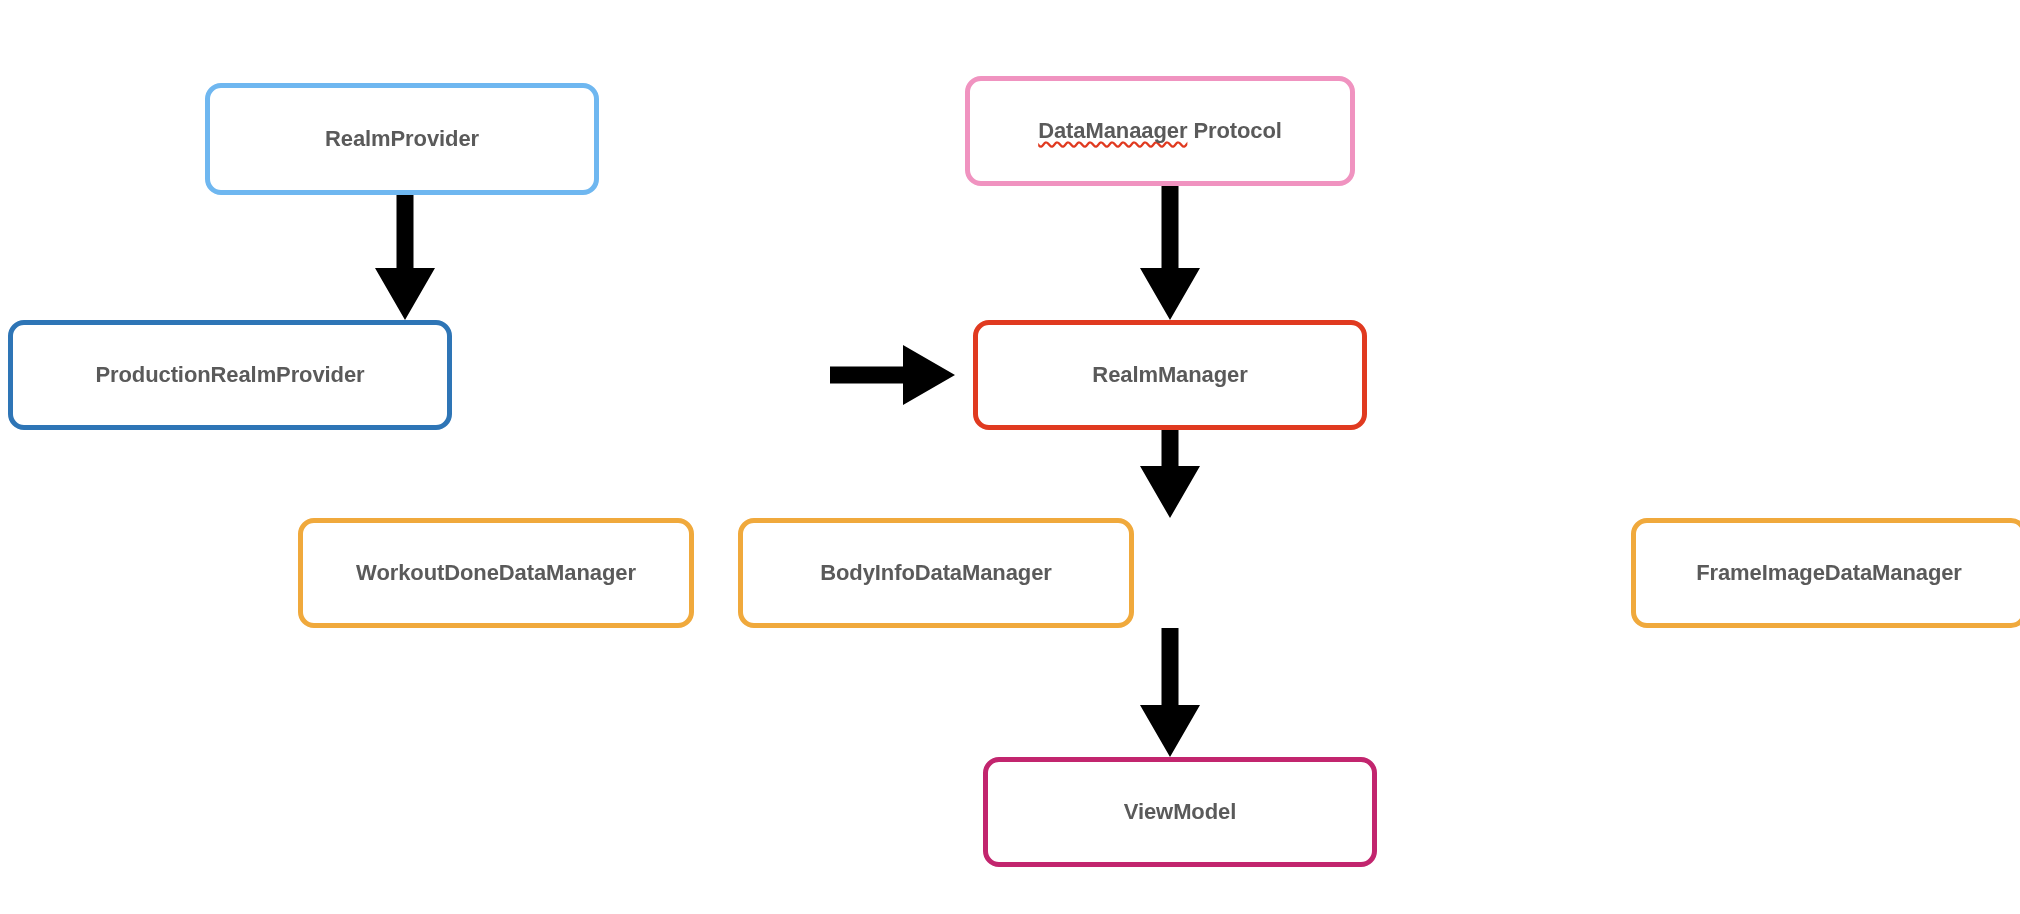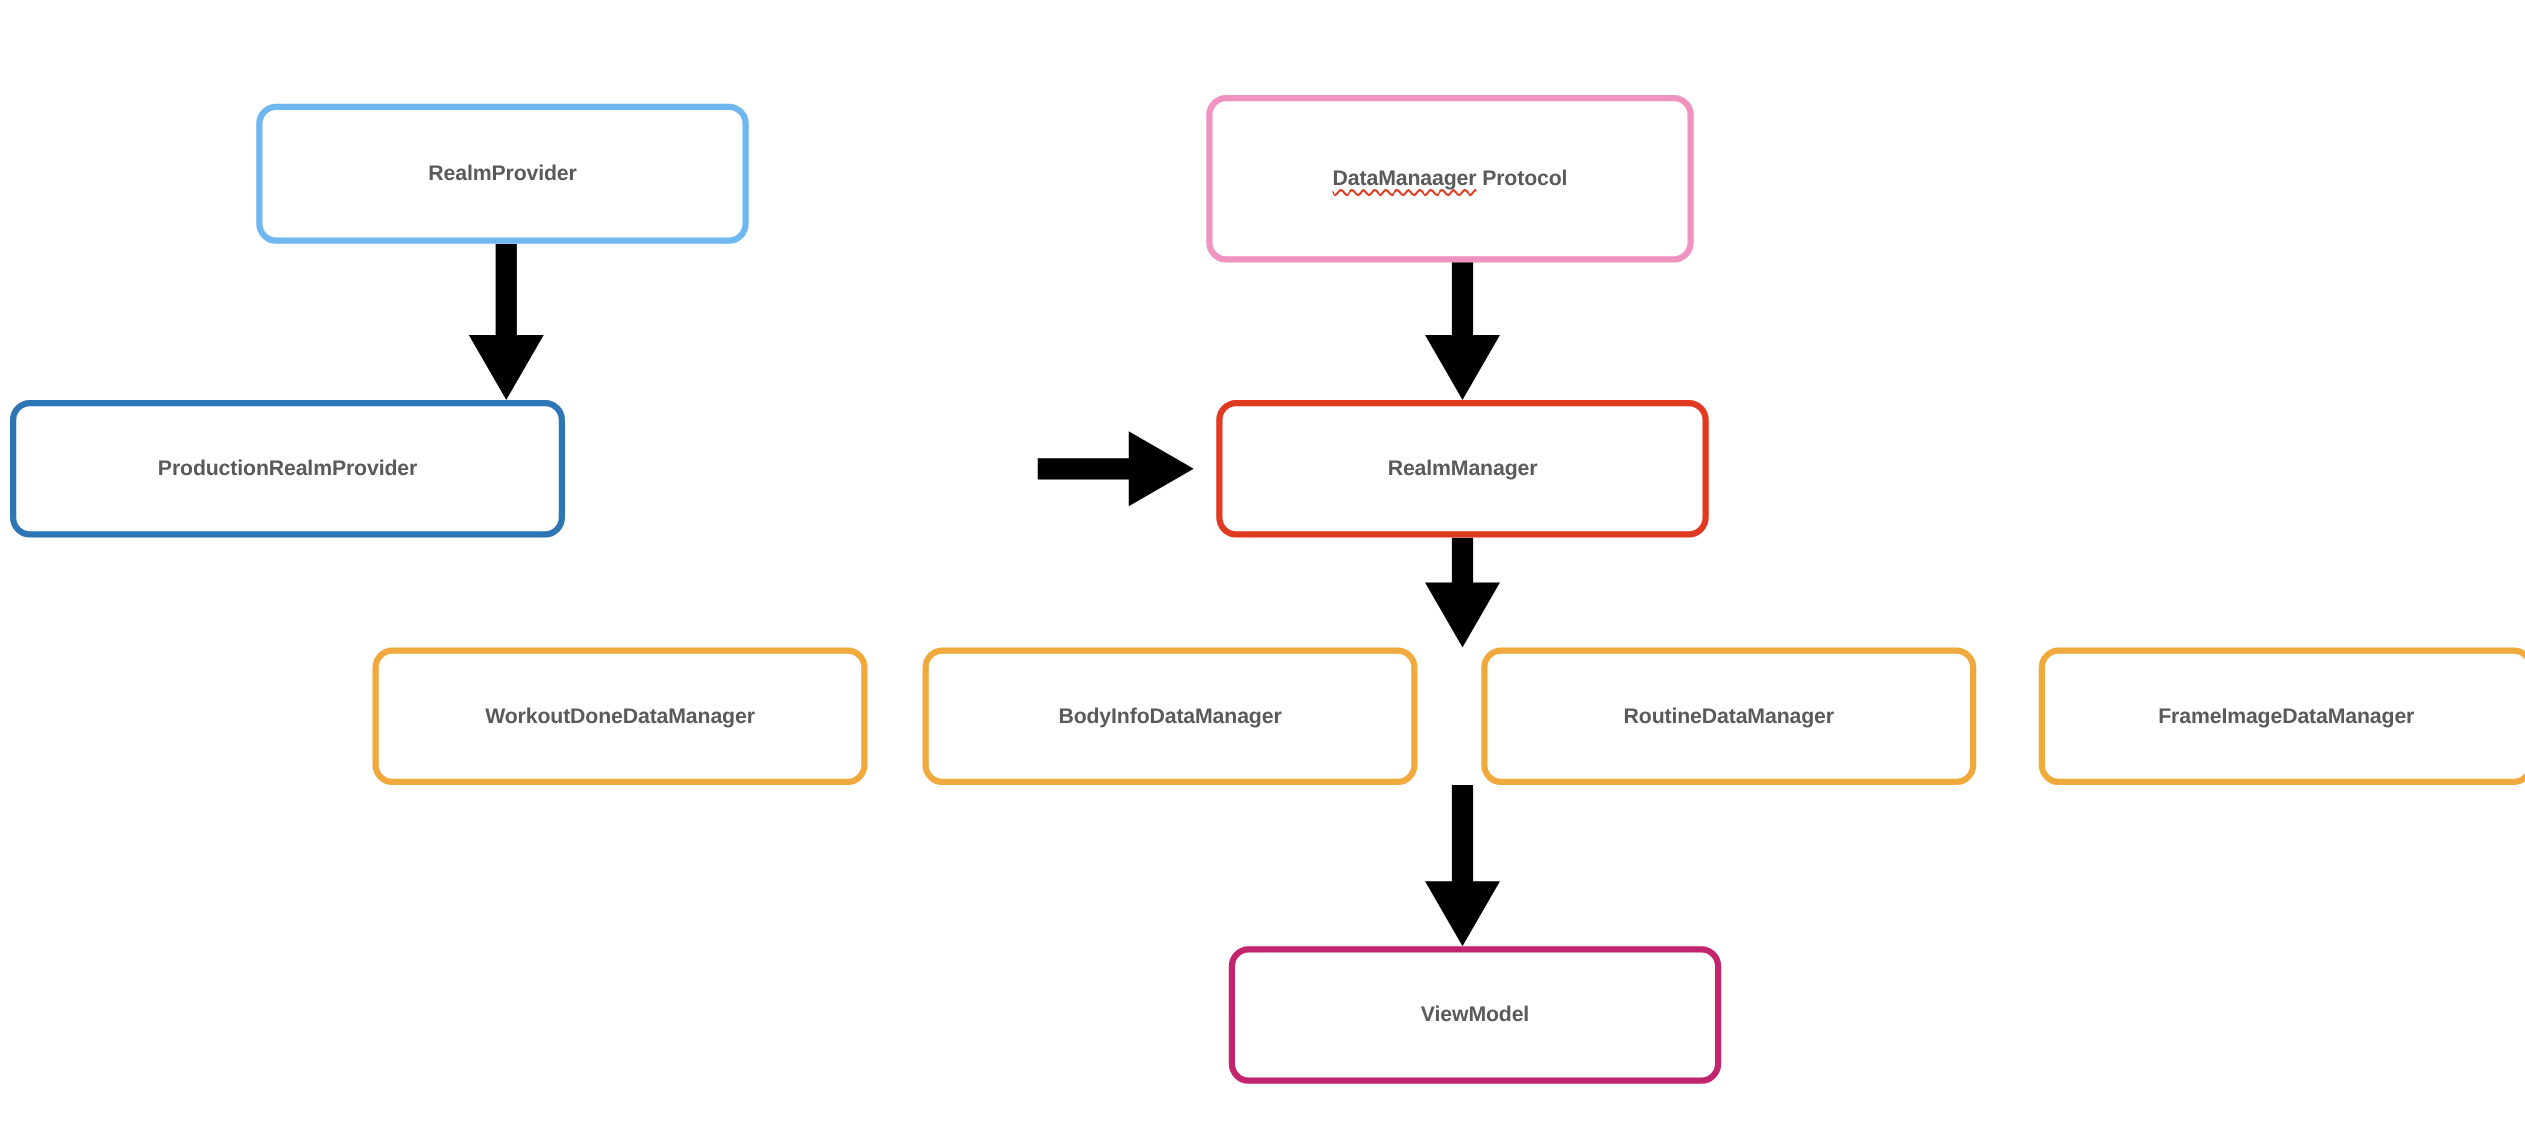--- a/index.html
+++ b/index.html
@@ -25,21 +25,21 @@
     border-width: 5px;
     border-radius: 16px;
     display: flex;
     align-items: center;
     justify-content: center;
     z-index: 2;
   }
   .node-label {
     color: #5a5a5a;
     font-weight: bold;
-    font-size: 17px;
+    font-size: 22px;
     letter-spacing: -0.1px;
     white-space: nowrap;
     text-align: left;
   }
   .misspelled {
     text-decoration: underline wavy #e03a20;
     text-decoration-skip-ink: none;
     text-underline-offset: 3px;
   }
   .arrow {
@@ -73,37 +73,34 @@
       </svg>
     </div>
     <div class="arrow" style="left: 1139px; top: 628px; width: 62px; height: 129px;">
       <svg width="62" height="129" viewBox="0 0 62 129">
         <polygon points="22.5,0 39.5,0 39.5,77 61,77 31,129 1,77 22.5,77" fill="#000000"></polygon>
       </svg>
     </div>
     <div class="node" style="left: 205px; top: 83px; width: 394px; height: 112px; border-color: rgb(111, 183, 240);">
       <div class="node-label">RealmProvider</div>
     </div>
-    <div class="node" style="left: 965px; top: 76px; width: 390px; height: 134px; border-color: rgb(240, 147, 192);">
+    <div class="node" style="left: 965px; top: 76px; width: 390px; height: 110px; border-color: rgb(240, 147, 192);">
       <div class="node-label"><span class="misspelled">DataManaager</span><span> Protocol</span></div>
     </div>
     <div class="node" style="left: 8px; top: 320px; width: 444px; height: 110px; border-color: rgb(46, 117, 182);">
       <div class="node-label">ProductionRealmProvider</div>
     </div>
     <div class="node" style="left: 973px; top: 320px; width: 394px; height: 110px; border-color: rgb(224, 58, 32);">
       <div class="node-label">RealmManager</div>
     </div>
     <div class="node" style="left: 298px; top: 518px; width: 396px; height: 110px; border-color: rgb(240, 169, 60);">
       <div class="node-label">WorkoutDoneDataManager</div>
     </div>
     <div class="node" style="left: 738px; top: 518px; width: 396px; height: 110px; border-color: rgb(240, 169, 60);">
       <div class="node-label">BodyInfoDataManager</div>
     </div>
-    <div class="node" style="left: 1185px; top: 518px; width: 396px; height: 110px; border-color: rgb(240, 169, 60);">
-      <div class="node-label">RoutineDataManager</div>
-    </div>
     <div class="node" style="left: 1631px; top: 518px; width: 396px; height: 110px; border-color: rgb(240, 169, 60);">
       <div class="node-label">FrameImageDataManager</div>
     </div>
     <div class="node" style="left: 963px; top: 757px; width: 394px; height: 110px; border-color: rgb(194, 37, 110); margin-left: 20px;">
       <div class="node-label">ViewModel</div>
     </div>
   </div>
 
 </body></html>

